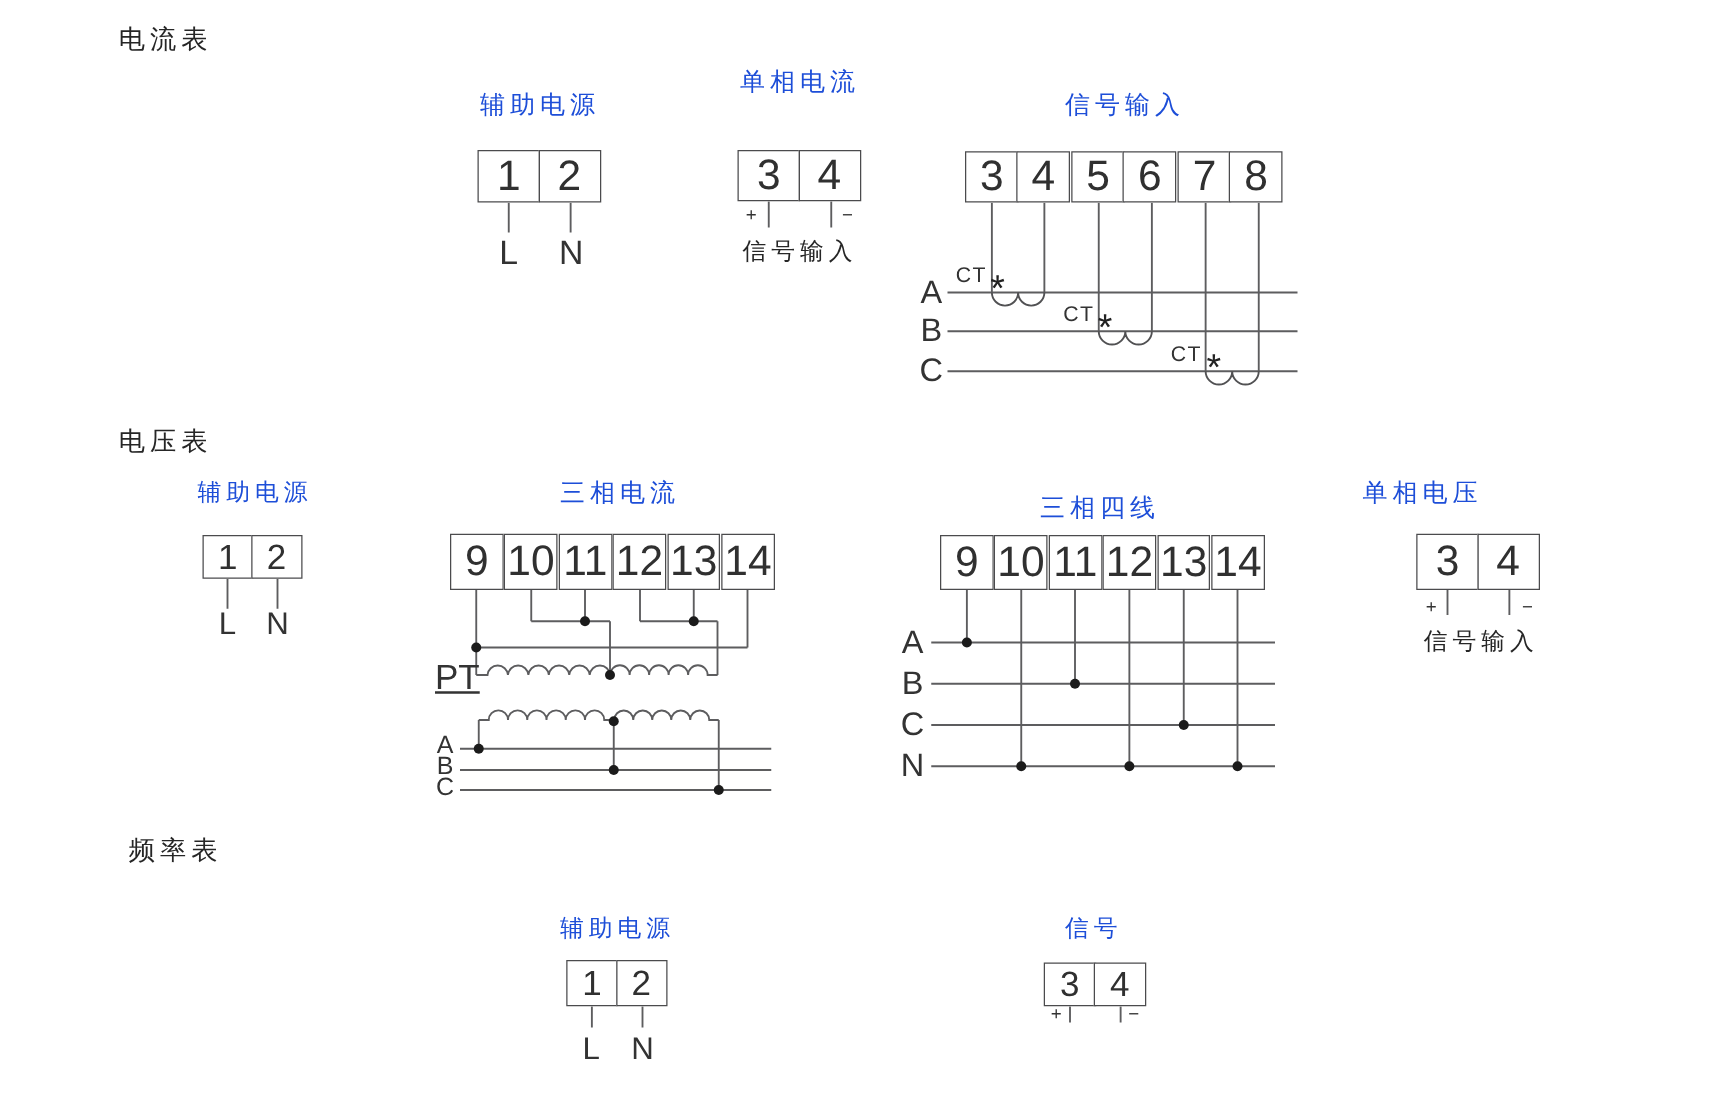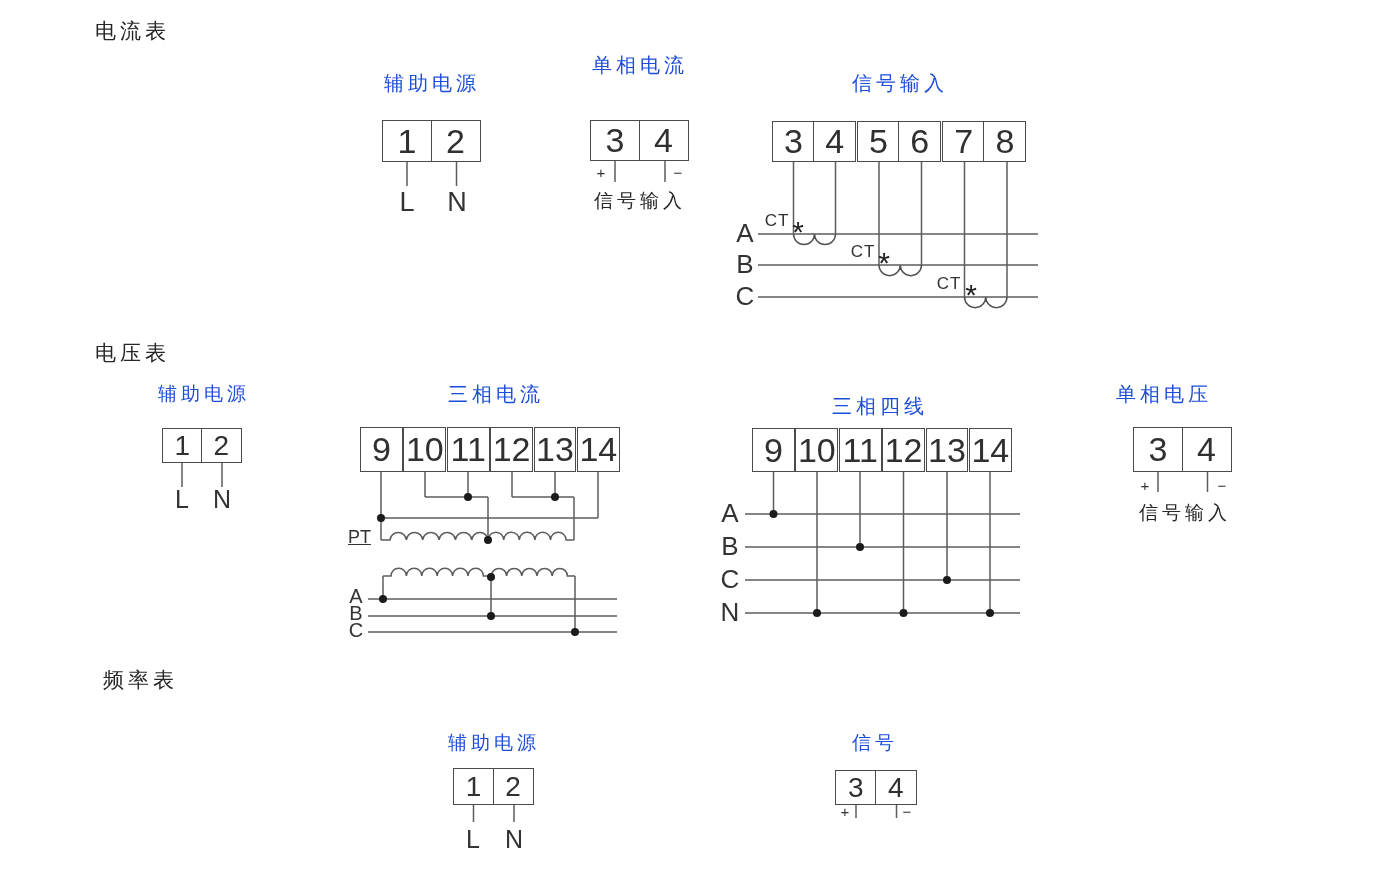--- a/index.html
+++ b/index.html
@@ -24,21 +24,21 @@
   .c40{width:40.5px;height:35px;font-size:28px;}
   .c41{width:41px;height:37px;font-size:28px;}
   .c41s{width:41.5px;height:35px;font-size:28px;}
   .wl{position:absolute;transform:translateX(-50%);font-size:27px;color:#333;line-height:1.1;}
   .wl.sm{font-size:25px;}
   .pm{position:absolute;transform:translateX(-50%);font-size:15px;color:#333;line-height:1;}
   .ph{position:absolute;transform:translate(-50%,-50%);font-size:26px;color:#333;line-height:1;}
   .ph.sm{font-size:20px;}
   .ctl{position:absolute;transform:translate(-50%,-50%);font-size:17px;color:#333;letter-spacing:1px;line-height:1;}
   .star{position:absolute;transform:translateX(-50%);font-size:30px;color:#222;line-height:1;}
-  .ptl{position:absolute;font-size:18px;color:#333;line-height:1;text-decoration:underline;}
+  .ptl{position:absolute;font-size:28px;color:#333;line-height:1;text-decoration:underline;}
 </style>
 </head>
 <body>
 
 <div id="canvas">
 
   <svg id="wires" width="1386" height="881" viewBox="0 0 1386 881">
     <g stroke="#5d5d5f" stroke-width="1.5" fill="none">
 
       <g>
@@ -203,21 +203,21 @@
     <div class="cell c43m">11</div>
     <div class="cell c43m">12</div>
     <div class="cell c43m">13</div>
     <div class="cell c43m">14</div>
   </div>
   <div class="ph" style="left:730px;top:513px">A</div>
   <div class="ph" style="left:730px;top:546px">B</div>
   <div class="ph" style="left:730px;top:579px">C</div>
   <div class="ph" style="left:730px;top:612px">N</div>
 
-  <div class="d-label" style="left:1164px;top:381px">单相电压</div>
+  <div class="d-label" style="left:1138px;top:381px">单相电压</div>
   <div class="tbox" style="left:1133px;top:427px">
     <div class="pair">
       <div class="cell c50t">3</div>
       <div class="cell c50t merge">4</div>
     </div>
   </div>
   <div class="pm" style="left:1145px;top:478px">+</div>
   <div class="pm" style="left:1222px;top:478px">−</div>
   <div class="cap" style="left:1185px;top:500px">信号输入</div>
 

